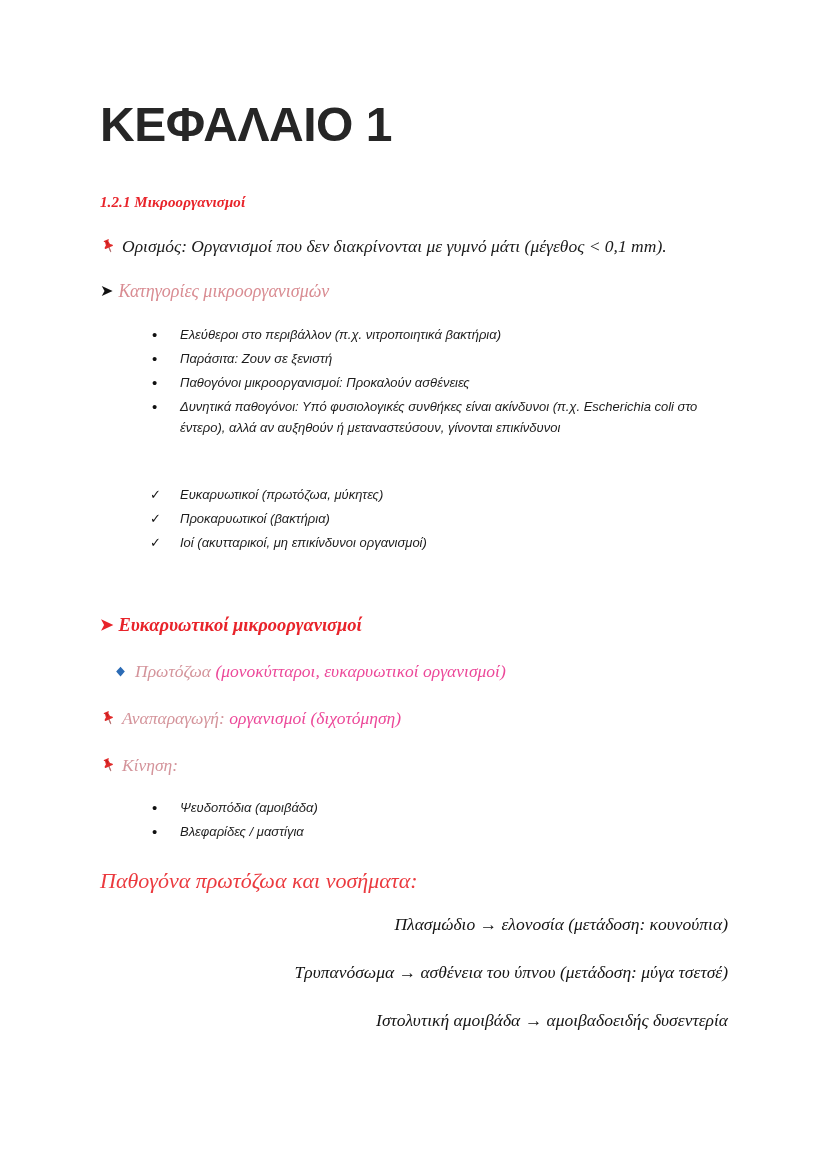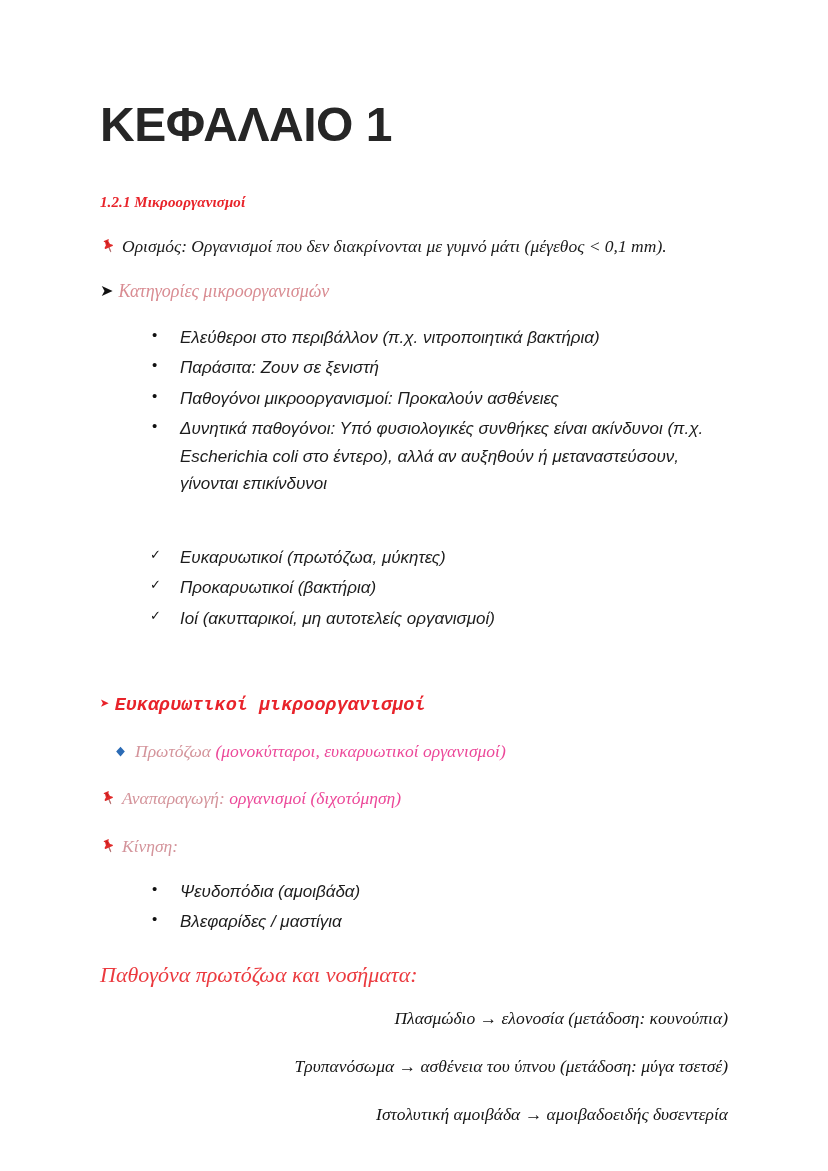--- a/index.html
+++ b/index.html
@@ -78,21 +78,20 @@
     font-family: "Liberation Serif", "DejaVu Serif", serif;
     font-style: italic;
     font-size: 18px;
     margin: 0 0 22px 0;
     color: #D98C92;
   }
   .arrow-head.red-bold {
     color: #E8232A;
     font-weight: bold;
     font-size: 18.5px;
-    font-family: Liberation Mono, monospace;
   }
   .glyph-arrow-black {
     color: #111111;
     font-style: normal;
     font-size: 16px;
     display: inline-block;
     vertical-align: 1px;
     margin-right: 5px;
   }
   .glyph-arrow-red {
@@ -129,21 +128,21 @@
 
   
   ul.s-list, ul.c-list {
     list-style: none;
     margin: 0 0 26px 0;
     padding: 0 0 0 46px;
   }
   ul.s-list li, ul.c-list li {
     font-family: "Liberation Sans", "DejaVu Sans", sans-serif;
     font-style: italic;
-    font-size: 17px;
+    font-size: 13px;
     line-height: 1.62;
     color: #1c1c1c;
     position: relative;
     padding-left: 34px;
     margin-bottom: 3px;
   }
   ul.s-list li::before {
     content: "\2022";
     position: absolute;
     left: 6px;
@@ -199,21 +198,21 @@
     <li>Παθογόνοι μικροοργανισμοί: Προκαλούν ασθένειες</li>
     <li>Δυνητικά παθογόνοι: Υπό φυσιολογικές συνθήκες είναι ακίνδυνοι (π.χ. Escherichia coli στο έντερο), αλλά αν αυξηθούν ή μεταναστεύσουν, γίνονται επικίνδυνοι</li>
   </ul>
 
   <div class="gap-md"></div>
 
 
   <ul class="c-list">
     <li>Ευκαρυωτικοί (πρωτόζωα, μύκητες)</li>
     <li>Προκαρυωτικοί (βακτήρια)</li>
-    <li>Ιοί (ακυτταρικοί, μη αυτοτελείς οργανισμοί)</li>
+    <li>Ιοί (ακυτταρικοί, μη επικίνδυνοι οργανισμοί)</li>
   </ul>
 
   <div class="gap-lg"></div>
 
   <p class="arrow-head red-bold"><span class="glyph-arrow-red">➤</span><span>Ευκαρυωτικοί μικροοργανισμοί</span></p>
 
   <p class="p-serif"><span class="diamond-icon"><svg viewBox="0 0 24 24" width="13" height="13" xmlns="http://www.w3.org/2000/svg">
           <path d="M12 3 L20 12 L12 21 L4 12 Z" fill="#2B6BB5"></path>
         </svg></span><span class="rose">Πρωτόζωα</span><span class="black-serif"> (μονοκύτταροι, ευκαρυωτικοί οργανισμοί)</span></p>
 

